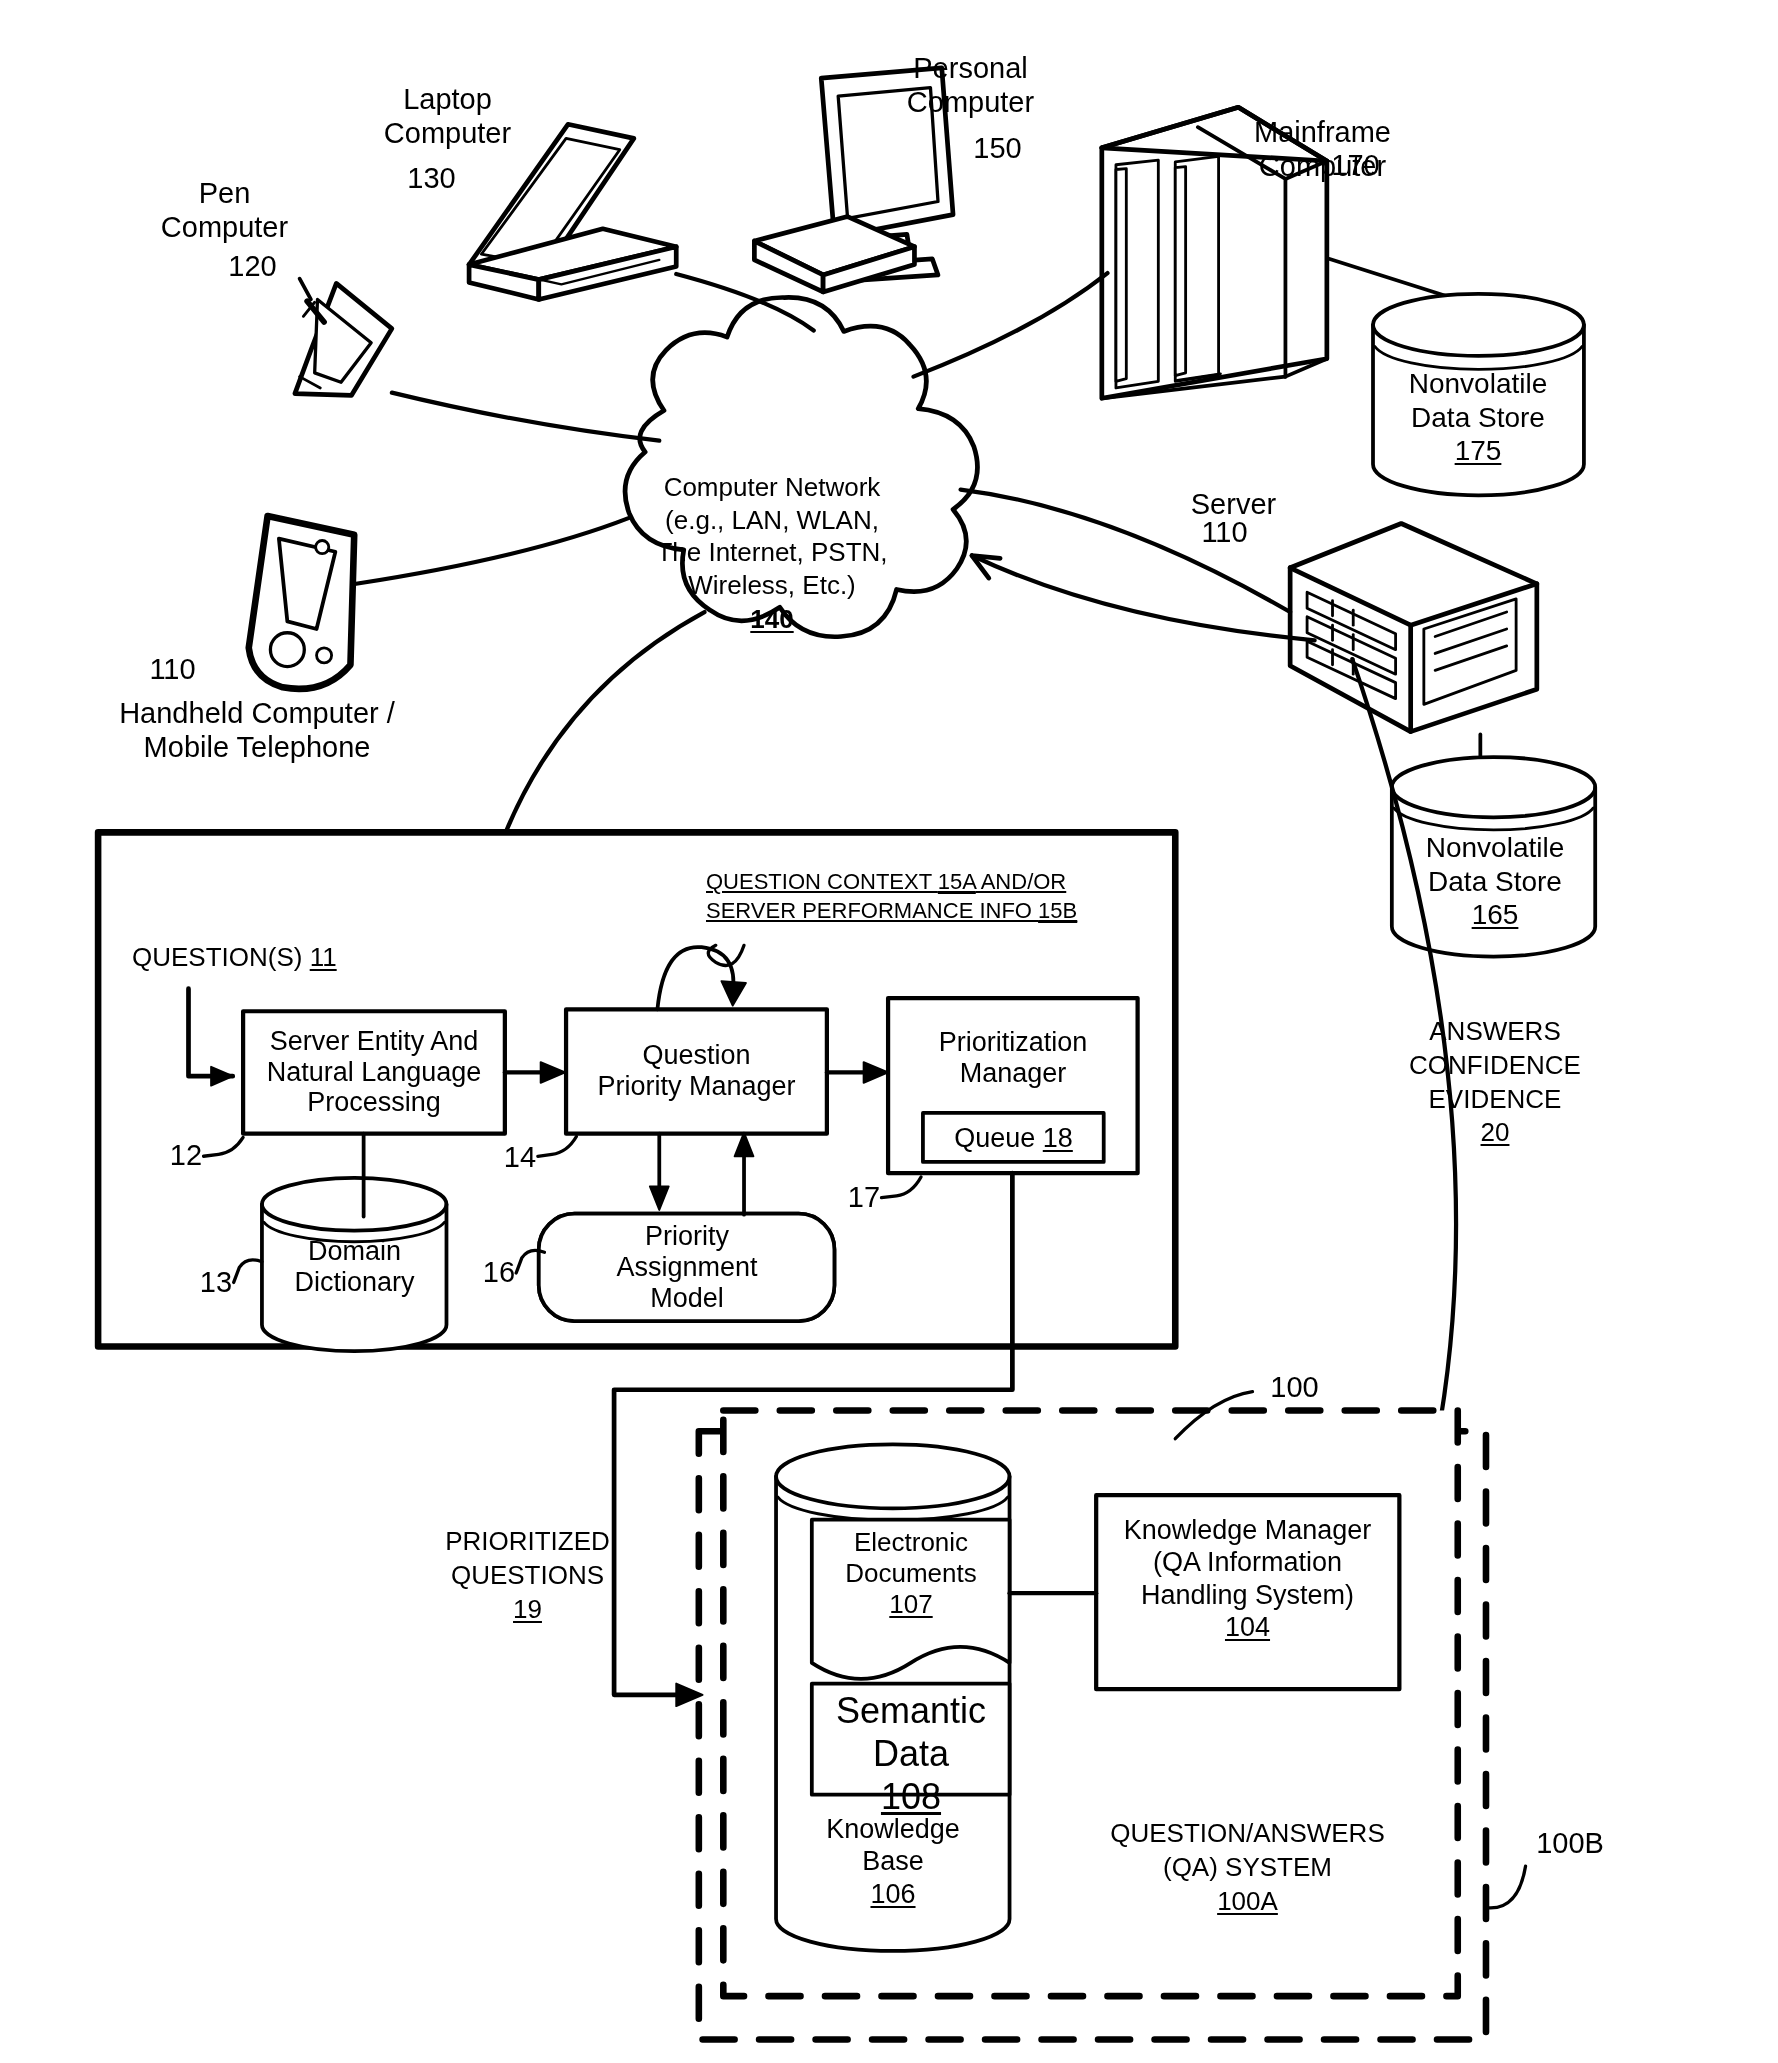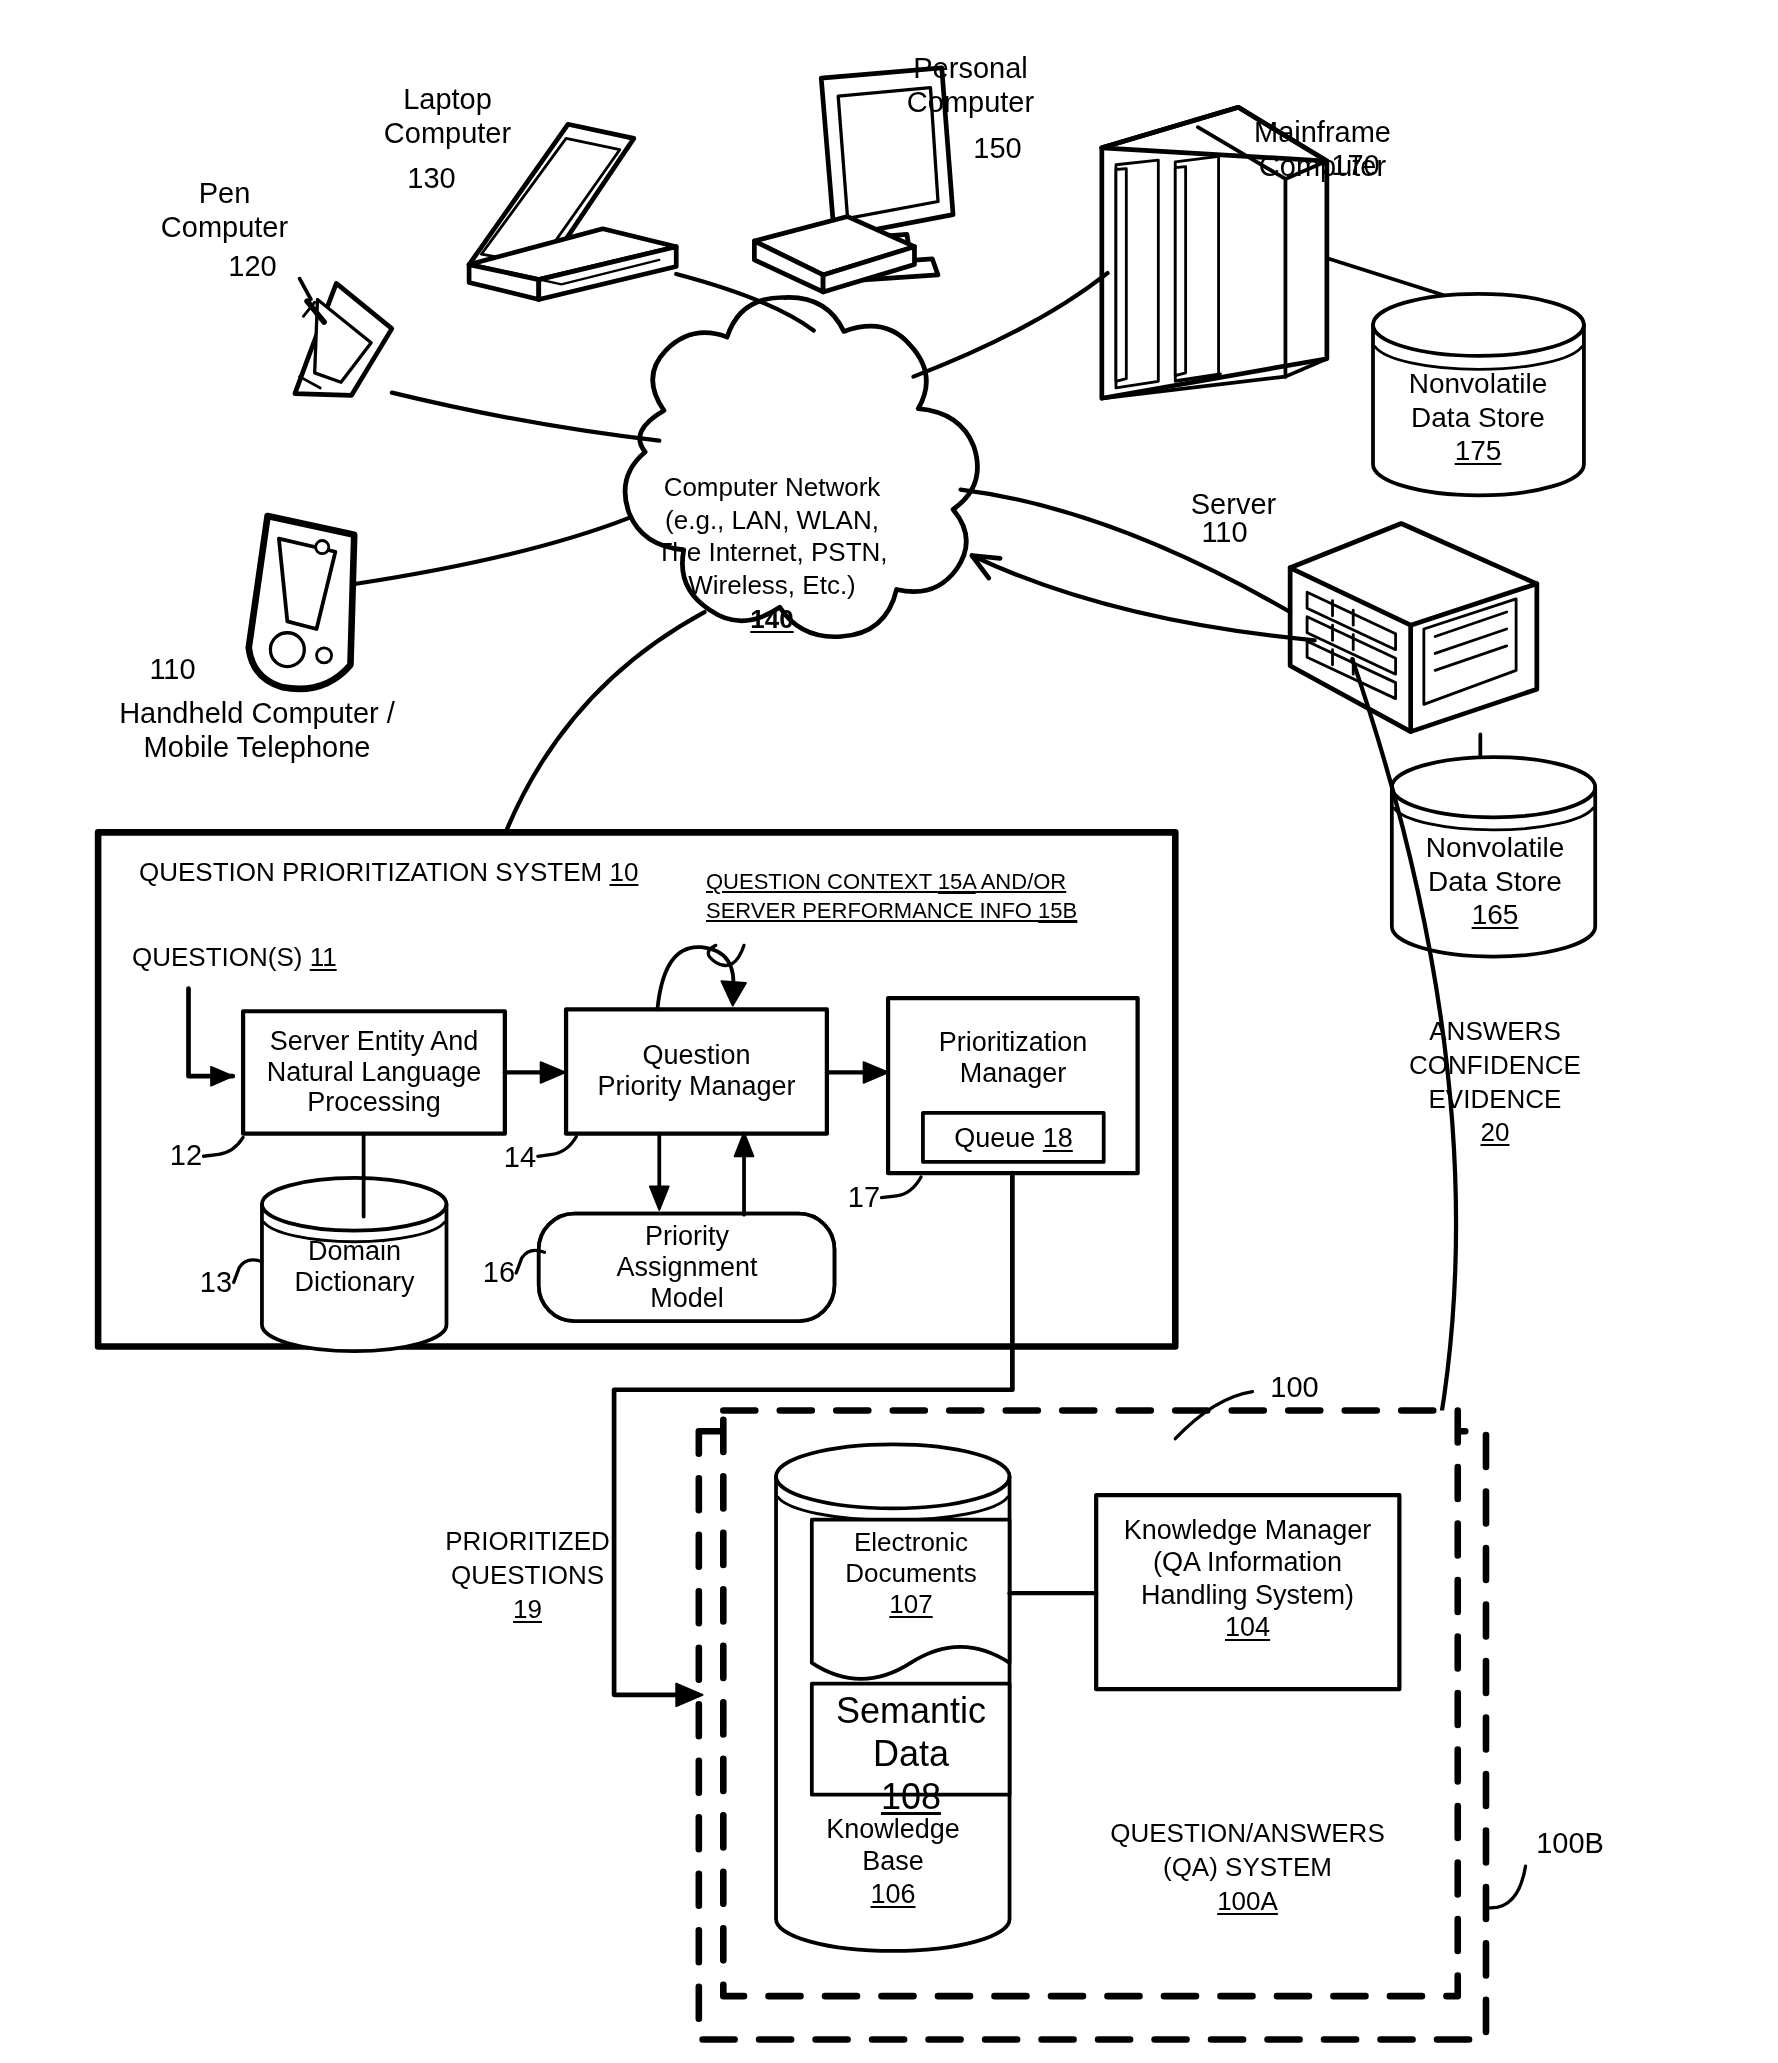--- a/index.html
+++ b/index.html
@@ -334,24 +334,20 @@
     <div>Data Store</div>
     <div class="num" style="display:inline-block;">175</div>
   </div>
 
   <div style="position:absolute; left:1401px; top:831px; width:188px; text-align:center; font-size:28px; line-height:1.2;">
     <div>Nonvolatile</div>
     <div>Data Store</div>
     <div class="num" style="display:inline-block;">165</div>
   </div>
 
-  <div style="position:absolute; left:139px; top:857px; font-size:26px; white-space:nowrap;">
-    <span>QUESTION PRIORITIZATION SYSTEM</span>
-    <span class="num">10</span>
-  </div>
 
   <div style="position:absolute; left:706px; top:868px; font-size:22px; line-height:1.3; white-space:nowrap;text-decoration:underline;">
     <div>
       <span>QUESTION CONTEXT </span><span class="num">15A</span><span> AND/OR</span>
     </div>
     <div>
       <span>SERVER PERFORMANCE INFO </span><span class="num">15B</span>
     </div>
   </div>
 

